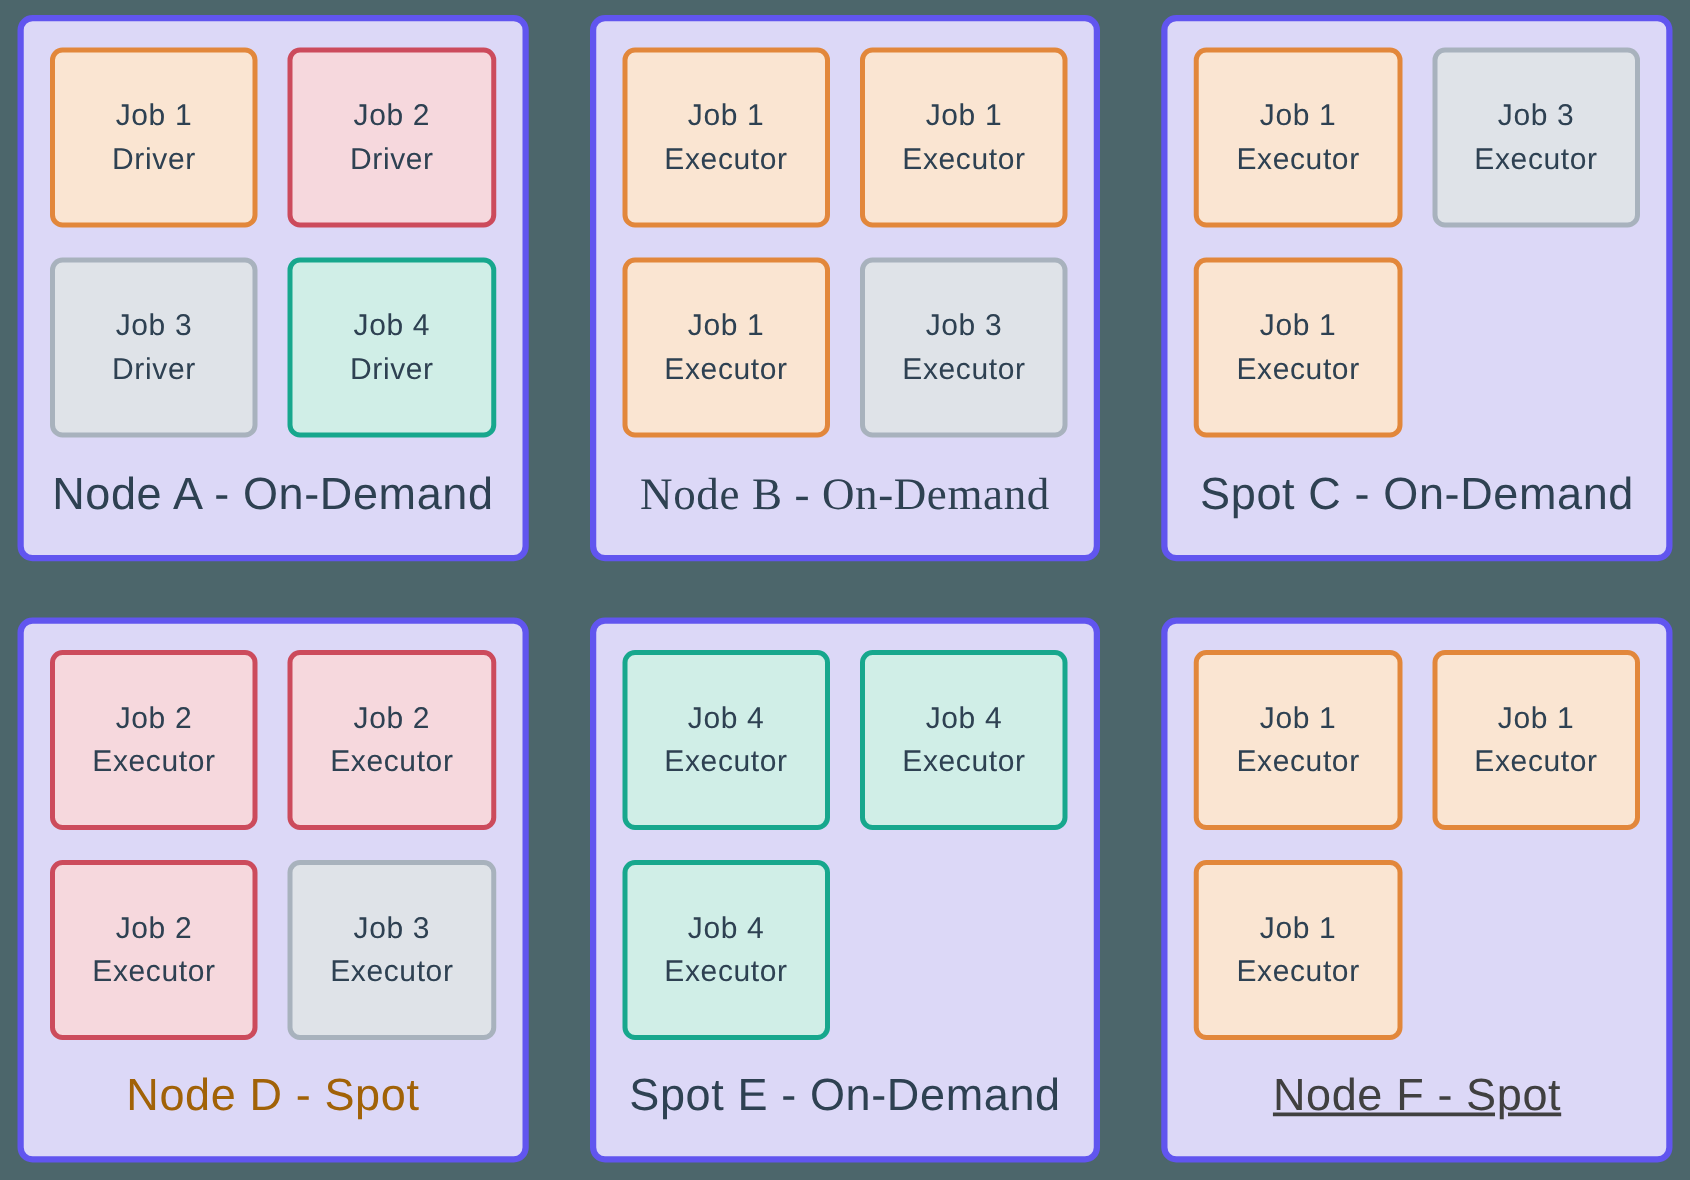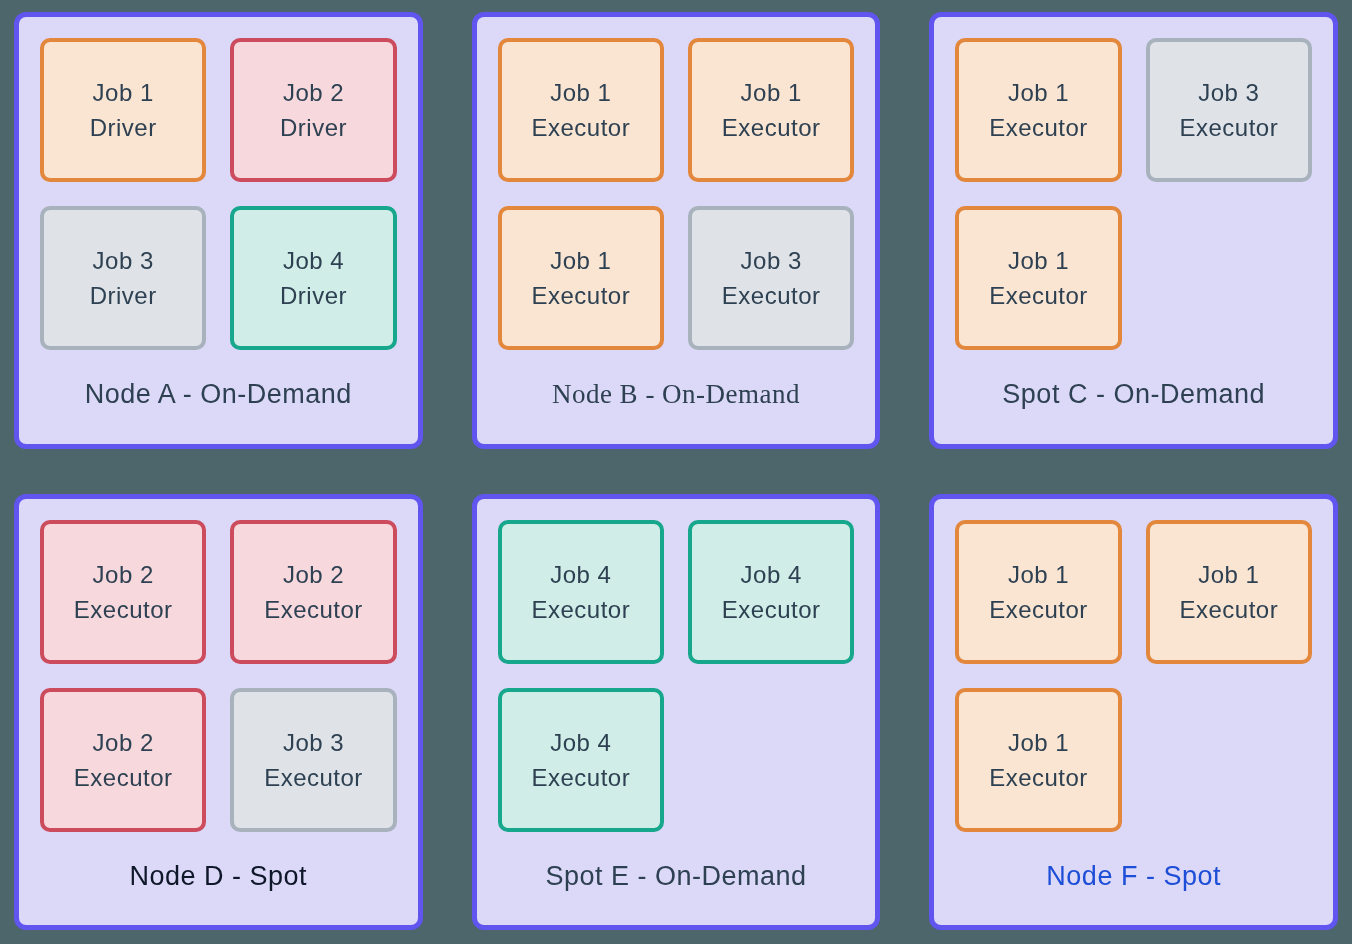--- a/index.html
+++ b/index.html
@@ -45,21 +45,21 @@
     font-size: 24px;
     font-weight: 500;
     line-height: 35px;
     letter-spacing: 0.5px;
   }
   .node-label {
     flex: 1;
     display: flex;
     align-items: center;
     justify-content: center;
-    font-size: 27px;
+    font-size: 36px;
     font-weight: 500;
     letter-spacing: 0.5px;
     padding-bottom: 4px;
   }
 </style>
 </head>
 <body style="background: rgb(76, 102, 107);">
 
 <div class="canvas" style="background: rgb(76, 102, 107);">
 
@@ -148,21 +148,21 @@
     <div class="job" style="border-color: rgb(204, 75, 92); background: rgb(246, 216, 221); color: rgb(46, 65, 82);">
       <span class="job-name">Job 2</span>
       <span class="job-role">Executor</span>
     </div>
 
     <div class="job" style="border-color: rgb(168, 178, 189); background: rgb(223, 227, 232); color: rgb(46, 65, 82);">
       <span class="job-name">Job 3</span>
       <span class="job-role">Executor</span>
     </div>
   </div>
-      <div class="node-label" style="color: #0f172a;">Node D - Spot</div>
+      <div class="node-label" style="color: #a16207;">Node D - Spot</div>
     </section>
 
     <section class="node" style="border-color: rgb(97, 85, 239); background: rgb(220, 216, 247);">
       <div class="jobs">
     <div class="job" style="border-color: rgb(23, 167, 141); background: rgb(208, 238, 231); color: rgb(46, 65, 82);">
       <span class="job-name">Job 4</span>
       <span class="job-role">Executor</span>
     </div>
 
     <div class="job" style="border-color: rgb(23, 167, 141); background: rgb(208, 238, 231); color: rgb(46, 65, 82);">
@@ -188,15 +188,15 @@
     <div class="job" style="border-color: rgb(226, 135, 59); background: rgb(250, 229, 210); color: rgb(46, 65, 82);">
       <span class="job-name">Job 1</span>
       <span class="job-role">Executor</span>
     </div>
 
     <div class="job" style="border-color: rgb(226, 135, 59); background: rgb(250, 229, 210); color: rgb(46, 65, 82);">
       <span class="job-name">Job 1</span>
       <span class="job-role">Executor</span>
     </div>
   </div>
-      <div class="node-label" style="color: #1d4ed8;">Node F - Spot</div>
+      <div class="node-label" style="color: #404040; text-decoration: underline;">Node F - Spot</div>
     </section>
   </div>
 
 </body></html>

